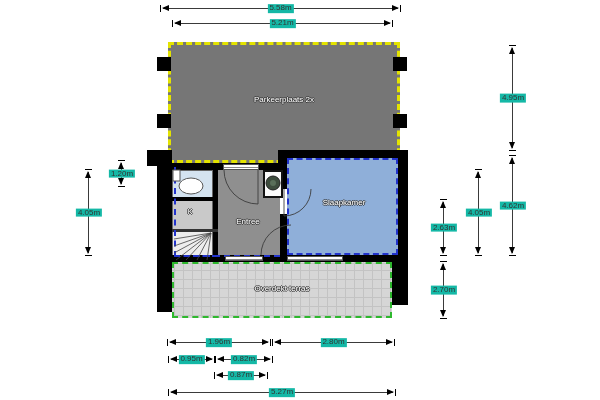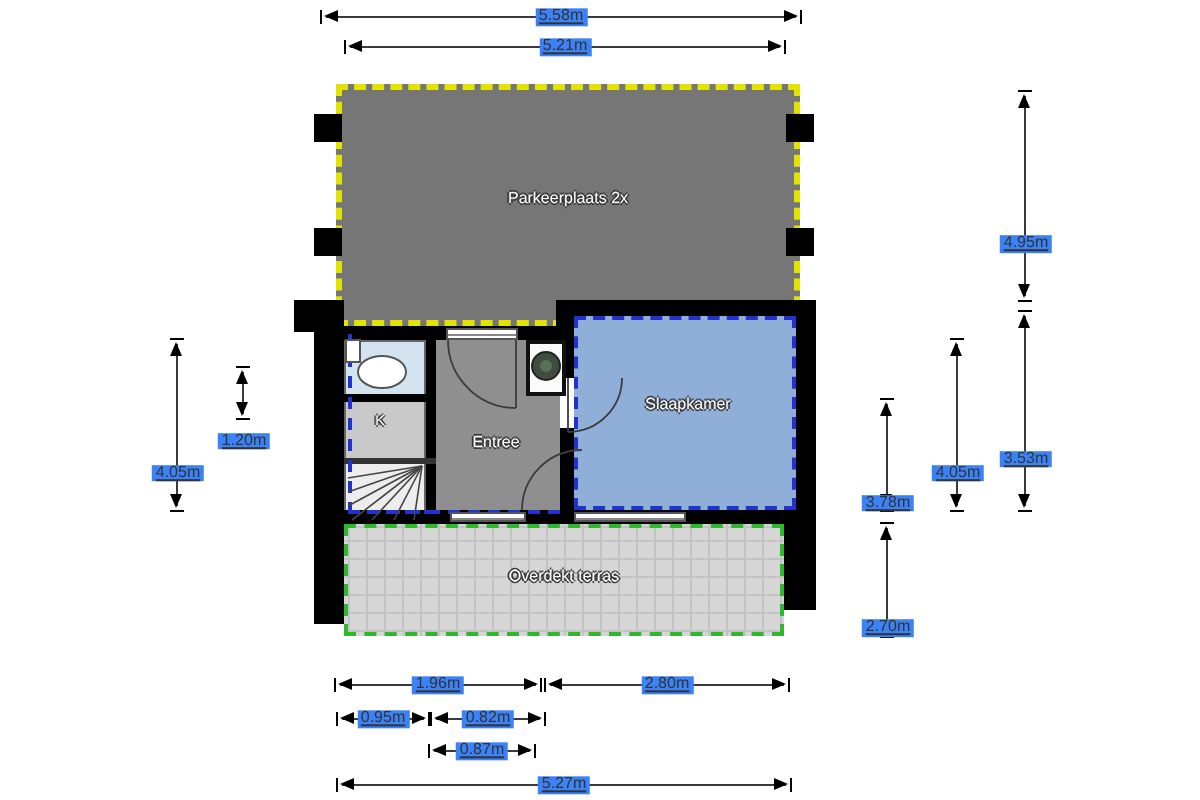--- a/index.html
+++ b/index.html
@@ -41,24 +41,24 @@
   .dimv{position:absolute;width:0;border-left:1px solid var(--dim);}
   .dimh .al,.dimh .ar,.dimv .au,.dimv .ad,.tick{position:absolute;width:0;height:0;}
   .dimh .al{left:-1px;top:-4px;border-top:3px solid transparent;border-bottom:3px solid transparent;border-right:7px solid #000;}
   .dimh .ar{right:-1px;top:-4px;border-top:3px solid transparent;border-bottom:3px solid transparent;border-left:7px solid #000;}
   .dimh .tl{left:-3px;top:-4px;width:1px;height:7px;background:#000;}
   .dimh .tr{right:-3px;top:-4px;width:1px;height:7px;background:#000;}
   .dimv .au{top:-1px;left:-4px;border-left:3px solid transparent;border-right:3px solid transparent;border-bottom:7px solid #000;}
   .dimv .ad{bottom:-1px;left:-4px;border-left:3px solid transparent;border-right:3px solid transparent;border-top:7px solid #000;}
   .dimv .tt{top:-3px;left:-4px;width:7px;height:1px;background:#000;}
   .dimv .tb{bottom:-3px;left:-4px;width:7px;height:1px;background:#000;}
-  .dlabel{position:absolute;background:#3b82f6;color:#333;font-size:8px;line-height:1.1;
-    padding:0 2px;white-space:nowrap;text-decoration:underline;}
+  .dlabel{position:absolute;background:#14b8a6;color:#333;font-size:8px;line-height:1.1;
+    padding:0 2px;white-space:nowrap;}
   .dimh .dlabel{left:50%;top:0;transform:translate(-50%,-55%);}
-  .dimv .dlabel{left:0;top:50%;transform:translate(-50%,-50%);margin-top:24px;}
+  .dimv .dlabel{left:0;top:50%;transform:translate(-50%,-50%);}
   svg{position:absolute;left:0;top:0;}
 </style>
 </head>
 <body>
 
 <div id="canvas">
 
   <div class="abs parking" style="left:168px;top:42px;width:232px;height:121px;"></div>
 
   <div class="abs wall" style="left:157px;top:57px;width:14px;height:14px;"></div>
@@ -139,62 +139,62 @@
     <span class="dlabel">5.58m</span>
   </div>
   <div class="dimh" style="left:175px;top:23px;width:215px;">
     <span class="al"></span>
       <span class="ar"></span>
       <span class="tick tl"></span>
       <span class="tick tr"></span>
     <span class="dlabel">5.21m</span>
   </div>
 
-  <div class="dimv" style="left:121px;top:186px;height:21px;">
+  <div class="dimv" style="left:121px;top:163px;height:21px;">
     <span class="au"></span>
       <span class="ad"></span>
       <span class="tick tt"></span>
       <span class="tick tb"></span>
     <span class="dlabel">1.20m</span>
   </div>
   <div class="dimv" style="left:88px;top:172px;height:81px;">
     <span class="au"></span>
       <span class="ad"></span>
       <span class="tick tt"></span>
       <span class="tick tb"></span>
     <span class="dlabel">4.05m</span>
   </div>
 
   <div class="dimv" style="left:443px;top:202px;height:51px;">
     <span class="au"></span>
       <span class="ad"></span>
       <span class="tick tt"></span>
       <span class="tick tb"></span>
-    <span class="dlabel">3.78m</span>
+    <span class="dlabel">2.63m</span>
   </div>
   <div class="dimv" style="left:443px;top:264px;height:52px;">
     <span class="au"></span>
       <span class="ad"></span>
       <span class="tick tt"></span>
       <span class="tick tb"></span>
     <span class="dlabel">2.70m</span>
   </div>
   <div class="dimv" style="left:478px;top:172px;height:81px;">
     <span class="au"></span>
       <span class="ad"></span>
       <span class="tick tt"></span>
       <span class="tick tb"></span>
     <span class="dlabel">4.05m</span>
   </div>
   <div class="dimv" style="left:512px;top:158px;height:95px;">
     <span class="au"></span>
       <span class="ad"></span>
       <span class="tick tt"></span>
       <span class="tick tb"></span>
-    <span class="dlabel">3.53m</span>
+    <span class="dlabel">4.62m</span>
   </div>
   <div class="dimv" style="left:512px;top:48px;height:100px;">
     <span class="au"></span>
       <span class="ad"></span>
       <span class="tick tt"></span>
       <span class="tick tb"></span>
     <span class="dlabel">4.95m</span>
   </div>
 
   <div class="dimh" style="left:170px;top:342px;width:98px;">

